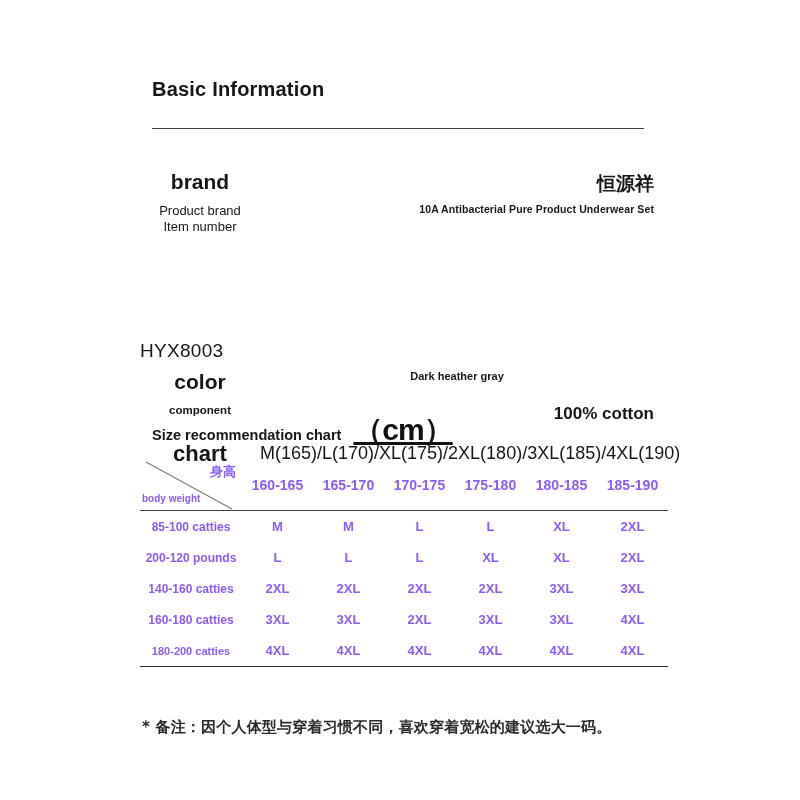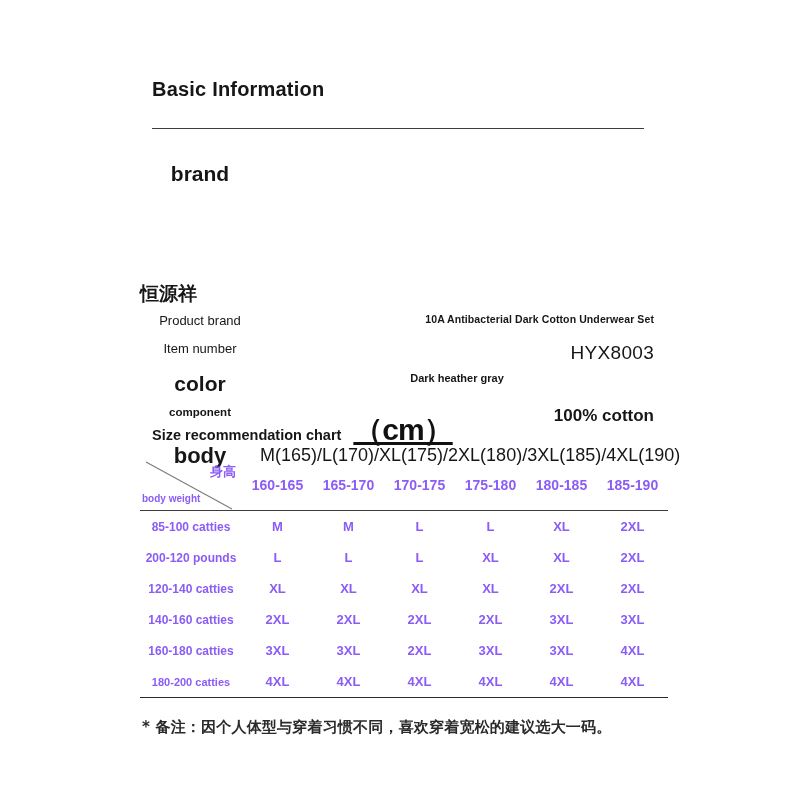--- a/index.html
+++ b/index.html
@@ -85,23 +85,23 @@
   .r-color .spec-value   { font-size: 11px; font-weight: 600; width: 118px; margin-left: auto;
                            text-align: center; line-height: 1.25; }
 
   .r-comp .spec-label    { font-size: 11.5px; font-weight: 600; }
   .r-comp .spec-value    { font-size: 17px; font-weight: 600; }
 
   .r-size .spec-label    { font-size: 22px; font-weight: 700; }
   .r-size .spec-value    { font-size: 18px; font-weight: 400; width: 300px; margin-left: auto;
                            text-align: center; line-height: 1.42; }
 
-  .sp-1 { margin-top: 4px; flex-direction: column; }
+  .sp-1 { margin-top: 12px; }
   .sp-2 { margin-top: 8px; }
-  .sp-3 { margin-top: 12px; }
+  .sp-3 { margin-top: 0; flex-direction: column; }
   .sp-4 { margin-top: 8px; justify-content: space-between; }
   .sp-5 { margin-top: 10px; }
   .sp-6 { margin-top: 16px; }
 
   
   .chart-heading {
     position: absolute;
     left: 152px;
     top: 410px;
     display: flex;
@@ -212,40 +212,40 @@
 
   <div class="specs">
 
     <div class="spec-row r-brand sp-1">
       <div class="spec-label">brand</div>
       <div class="spec-value">恒源祥</div>
     </div>
 
     <div class="spec-row r-name sp-2">
       <div class="spec-label">Product brand</div>
-      <div class="spec-value">10A Antibacterial Dark Cotton Underwear Set</div>
+      <div class="spec-value">10A Antibacterial Pure Product Underwear Set</div>
     </div>
 
     <div class="spec-row r-item sp-3">
       <div class="spec-label">Item number</div>
       <div class="spec-value">HYX8003</div>
     </div>
 
     <div class="spec-row r-color sp-4">
       <div class="spec-label">color</div>
       <div class="spec-value">Dark heather gray</div>
     </div>
 
     <div class="spec-row r-comp sp-5">
       <div class="spec-label">component</div>
       <div class="spec-value">100% cotton</div>
     </div>
 
     <div class="spec-row r-size sp-6">
-      <div class="spec-label">body</div>
+      <div class="spec-label">chart</div>
       <div class="spec-value">M(165)/L(170)/XL(175)/2XL(180)/3XL(185)/4XL(190)</div>
     </div>
 
   </div>
 
   <div class="chart-heading">
     <span class="chart-heading-label">Size recommendation chart</span>
     <span class="chart-heading-unit">（cm）</span>
   </div>
 
@@ -280,29 +280,20 @@
       <tr>
         <td class="rowlabel">200-120 pounds</td>
         <td>L</td>
         <td>L</td>
         <td>L</td>
         <td>XL</td>
         <td>XL</td>
         <td>2XL</td>
       </tr>
       <tr>
-        <td class="rowlabel">120-140 catties</td>
-        <td>XL</td>
-        <td>XL</td>
-        <td>XL</td>
-        <td>XL</td>
-        <td>2XL</td>
-        <td>2XL</td>
-      </tr>
-      <tr>
         <td class="rowlabel">140-160 catties</td>
         <td>2XL</td>
         <td>2XL</td>
         <td>2XL</td>
         <td>2XL</td>
         <td>3XL</td>
         <td>3XL</td>
       </tr>
       <tr>
         <td class="rowlabel">160-180 catties</td>

